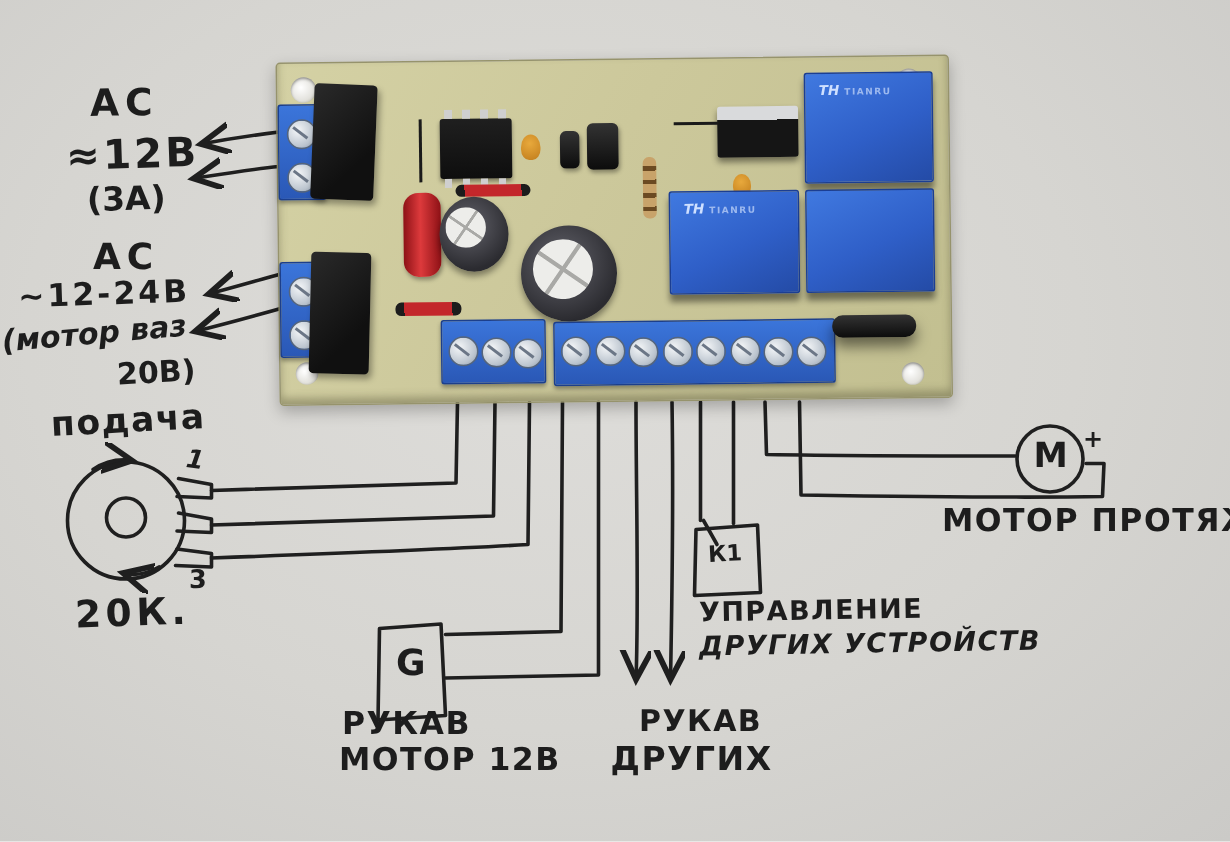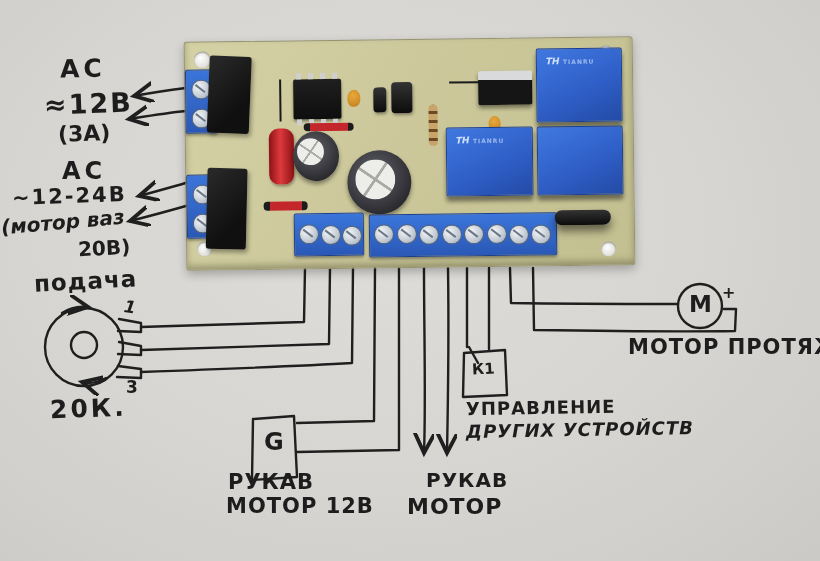--- a/index.html
+++ b/index.html
@@ -178,21 +178,21 @@
   <div class="lbl" style="left:34px;top:270px;font-size:23px;letter-spacing:1px;transform:rotate(-3deg);">подача</div>
   <div class="lbl" style="left:124px;top:299px;font-size:17px;font-style:italic;transform:rotate(8deg);">1</div>
   <div class="lbl" style="left:126px;top:379px;font-size:17px;">3</div>
   <div class="lbl" style="left:50px;top:396px;font-size:25px;letter-spacing:3px;transform:rotate(-2deg);">20К.</div>
 
   <div class="lbl" style="left:264px;top:430px;font-size:24px;">G</div>
   <div class="lbl" style="left:228px;top:472px;font-size:21px;letter-spacing:1px;">РУКАВ</div>
   <div class="lbl" style="left:226px;top:496px;font-size:21px;letter-spacing:1px;">МОТОР 12В</div>
 
   <div class="lbl" style="left:426px;top:470px;font-size:20px;letter-spacing:1px;">РУКАВ</div>
-  <div class="lbl" style="left:407px;top:496px;font-size:22px;letter-spacing:1px;">МОТОР</div>
+  <div class="lbl" style="left:407px;top:496px;font-size:22px;letter-spacing:1px;">ДРУГИХ</div>
 
   <div class="lbl" style="left:472px;top:362px;font-size:15px;transform:rotate(-3deg);">К1</div>
   <div class="lbl" style="left:466px;top:399px;font-size:18px;letter-spacing:1px;transform:rotate(-1deg);">УПРАВЛЕНИЕ</div>
   <div class="lbl" style="left:466px;top:421px;font-size:18px;font-style:italic;letter-spacing:1px;transform:rotate(-1deg);">ДРУГИХ УСТРОЙСТВ</div>
 
   <div class="lbl" style="left:689px;top:293px;font-size:23px;">М</div>
   <div class="lbl" style="left:722px;top:285px;font-size:16px;">+</div>
   <div class="lbl" style="left:628px;top:337px;font-size:21px;letter-spacing:1px;">МОТОР ПРОТЯЖКИ</div>
 
 </div>

